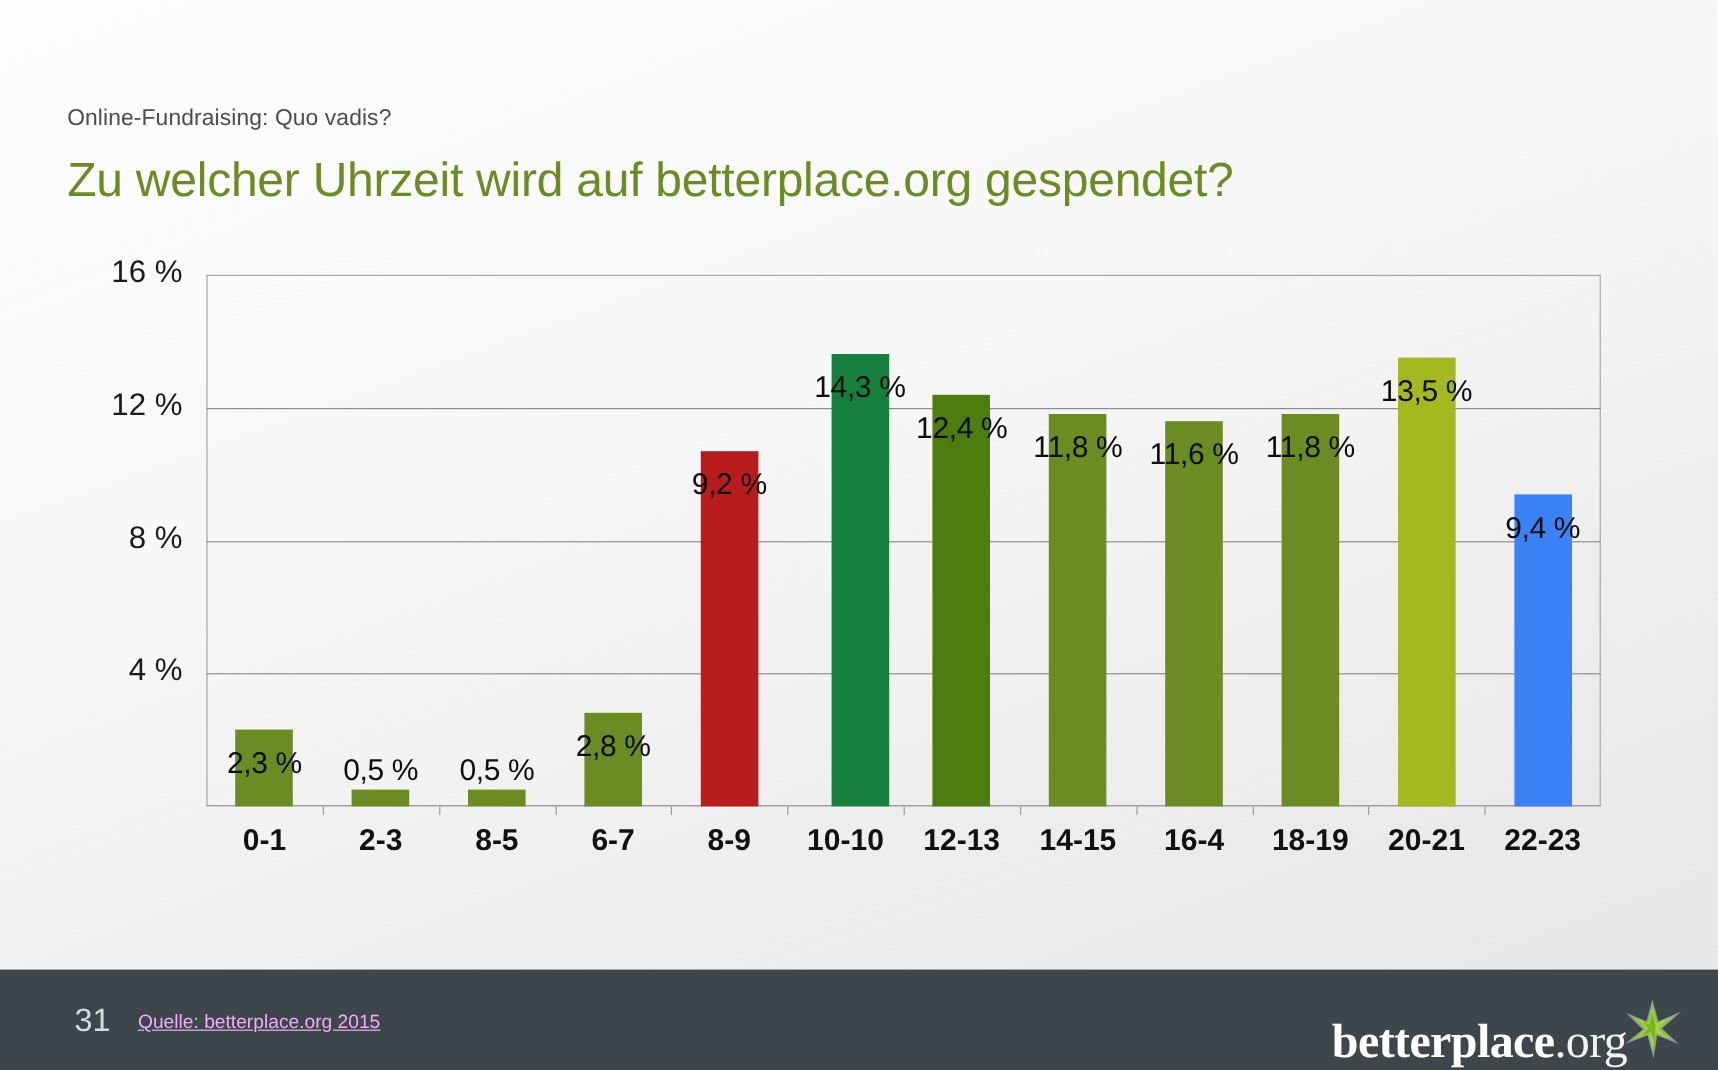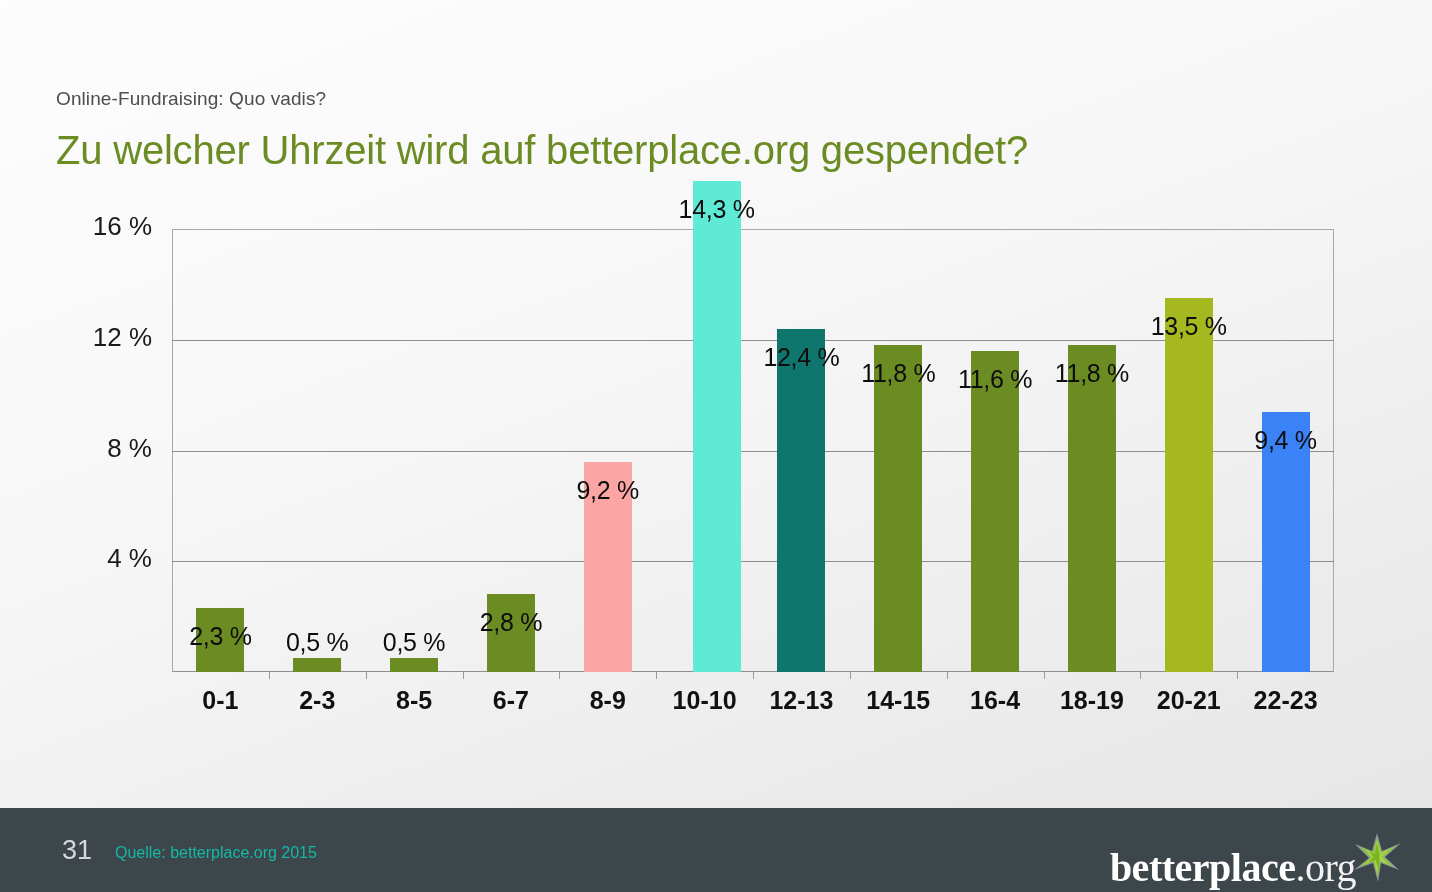--- a/index.html
+++ b/index.html
@@ -73,21 +73,21 @@
   #footer {
     position:absolute; left:0; bottom:0; width:1432px; height:84px;
     background:#3d464a;
   }
   #page-number {
     position:absolute; left:62px; top:27px;
     font-size:27px; color:#d6dadc; font-weight:300;
   }
   #source-note {
     position:absolute; left:115px; top:36px;
-    font-size:16px; color:#14b8a6;
+    font-size:16px; color:#f0abfc;text-decoration:underline;
   }
   #logo {
     position:absolute; right:28px; top:36px;
     display:flex; align-items:center; height:48px;
   }
   #logo-wordmark {
     font-family:"Liberation Serif", serif; font-size:40px;
     color:#ffffff; letter-spacing:-.5px; line-height:1;
   }
   #logo-wordmark .bp { font-weight:700; }
@@ -144,31 +144,31 @@
         <div class="bar tiny" style="height: 13.8438px; background: rgb(107, 140, 34);">
           <span class="bar-value">0,5 %</span>
         </div>
       </div>
       <div class="bar-slot" style="left: 290.5px; width: 96.8333px;">
         <div class="bar" style="height: 77.525px; background: rgb(107, 140, 34);">
           <span class="bar-value">2,8 %</span>
         </div>
       </div>
       <div class="bar-slot" style="left: 387.333px; width: 96.8333px;">
-        <div class="bar" style="height: 210px; background: #fca5a5;">
+        <div class="bar" style="height: 296px; background: #b91c1c;">
           <span class="bar-value">9,2 %</span>
         </div>
       </div>
       <div class="bar-slot" style="left: 484.167px; width: 96.8333px;">
-        <div class="bar highlight" style="height: 491px; background: #5eead4; margin-left: 24px;">
+        <div class="bar highlight" style="height: 377px; background: #15803d; margin-left: 24px;">
           <span class="bar-value">14,3 %</span>
         </div>
       </div>
       <div class="bar-slot" style="left: 581px; width: 96.8333px;">
-        <div class="bar" style="height: 343.325px; background: #0f766e;">
+        <div class="bar" style="height: 343.325px; background: #4d7c0f;">
           <span class="bar-value">12,4 %</span>
         </div>
       </div>
       <div class="bar-slot" style="left: 677.833px; width: 96.8333px;">
         <div class="bar" style="height: 326.712px; background: rgb(107, 140, 34);">
           <span class="bar-value">11,8 %</span>
         </div>
       </div>
       <div class="bar-slot" style="left: 774.667px; width: 96.8333px;">
         <div class="bar" style="height: 321.175px; background: rgb(107, 140, 34);">

